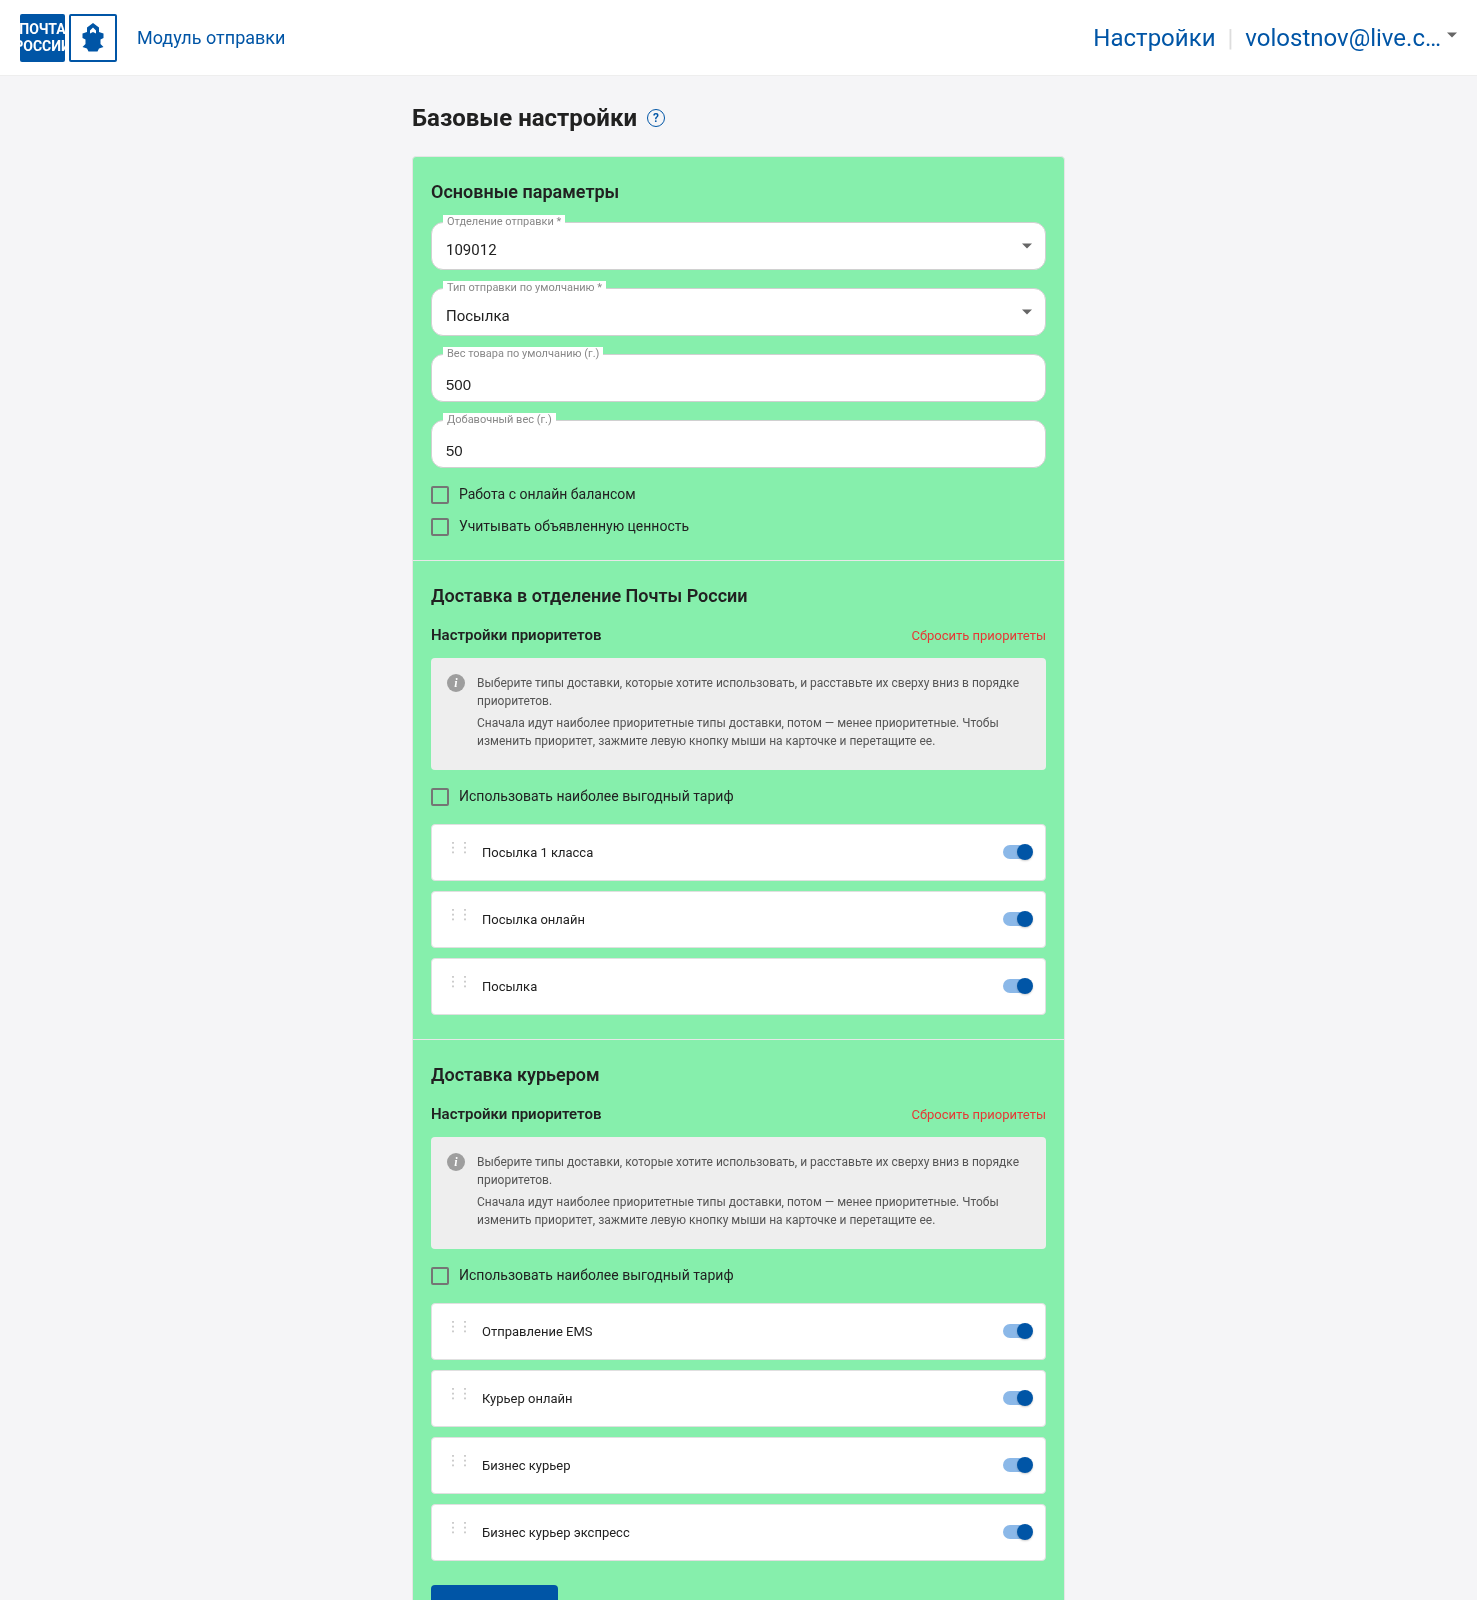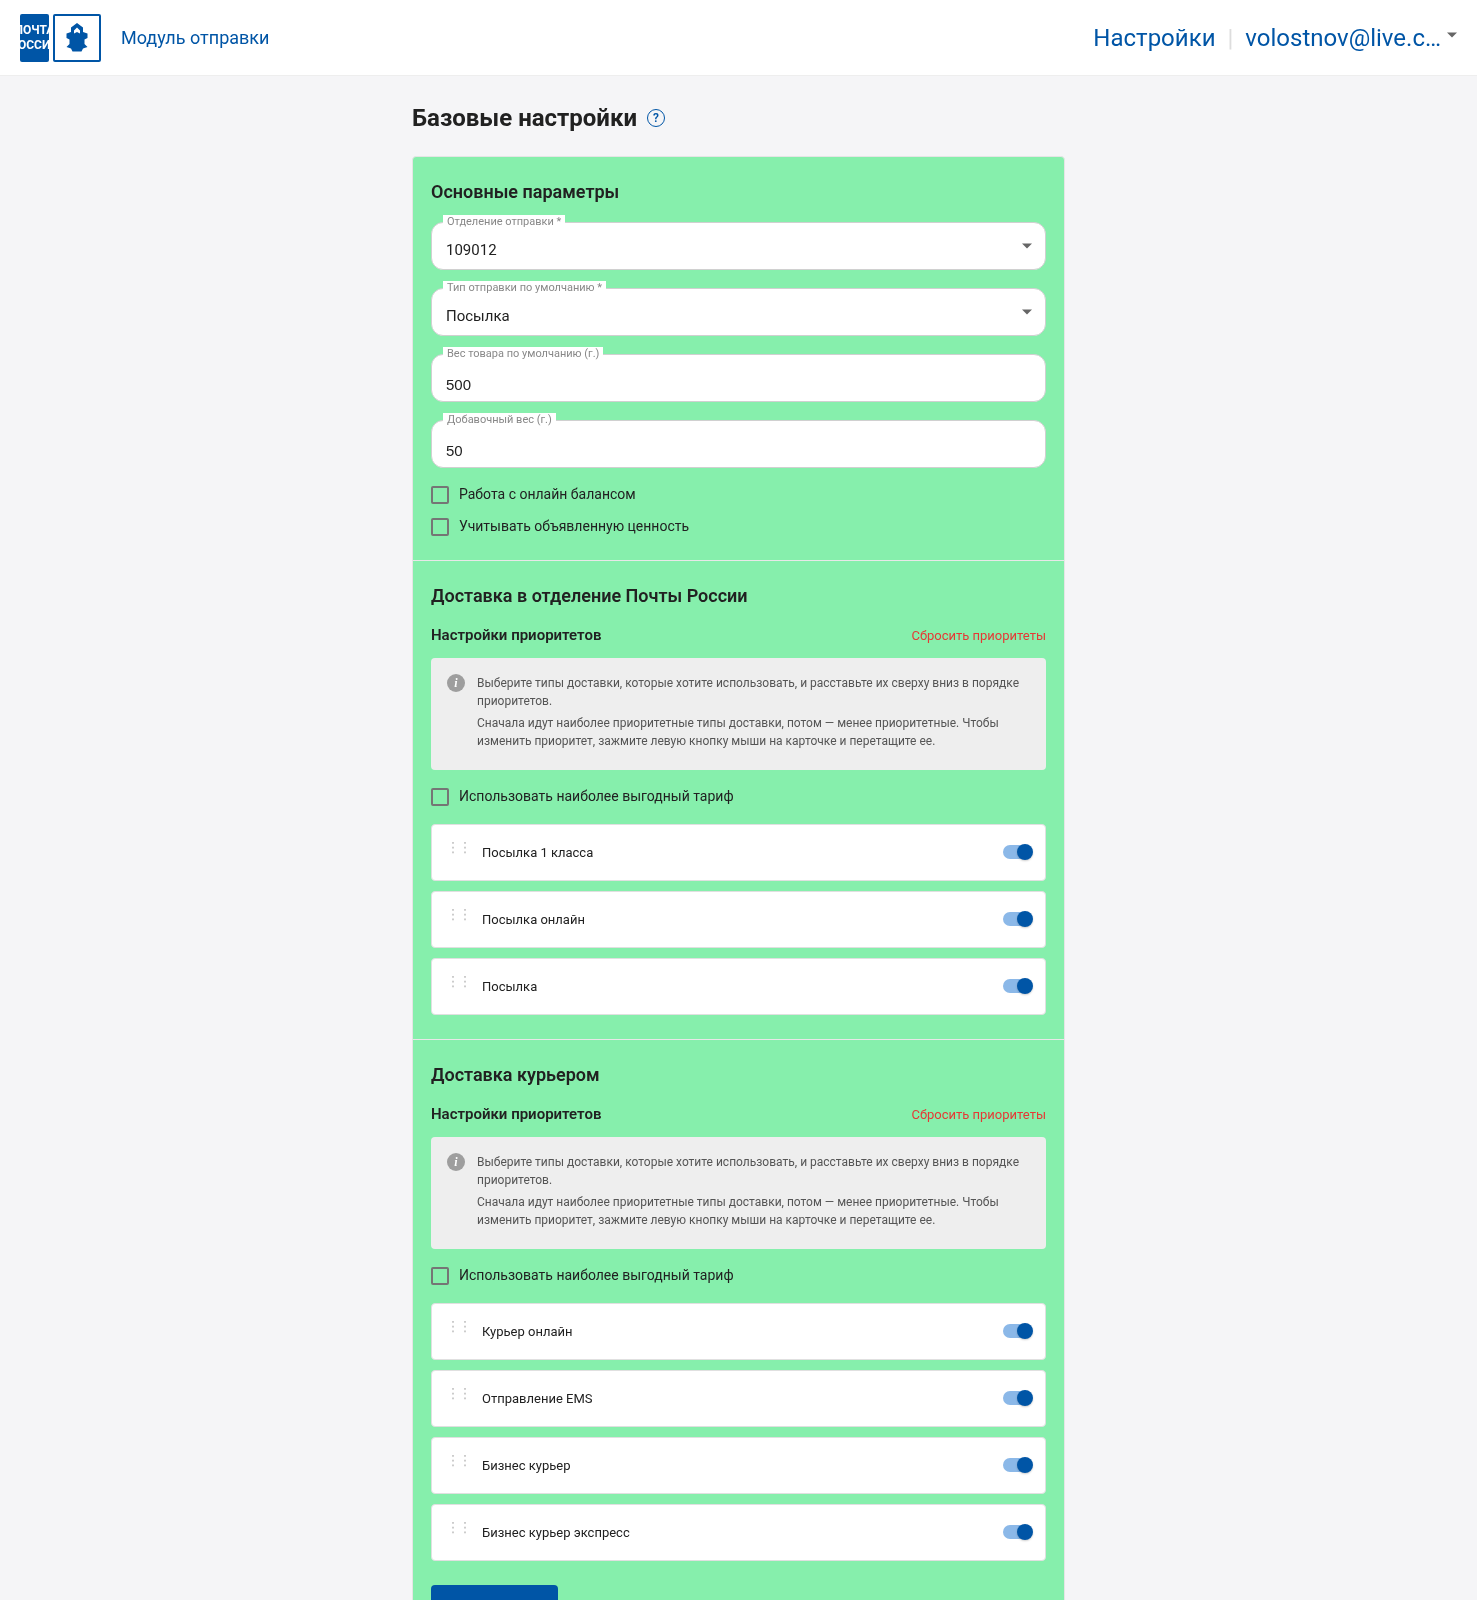--- a/index.html
+++ b/index.html
@@ -1,19 +1,19 @@
 <!DOCTYPE html>
 <html><head>
 <meta charset="utf-8">
 <style>
 *{box-sizing:border-box;margin:0;padding:0}
 body{font-family:-apple-system,BlinkMacSystemFont,"Segoe UI",Roboto,Arial,sans-serif;background:#f5f5f7;color:#212121}
 .header{background:#fff;height:76px;display:flex;align-items:center;padding:0 20px;border-bottom:1px solid #eee}
 .logo-block{display:flex;gap:4px;margin-right:20px}
-.logo-text{width:29px;height:48px;background:#0055a6;color:#fff;font-size:12px;font-weight:700;display:flex;flex-direction:column;align-items:center;justify-content:center;line-height:1.2;border-radius:2px}
+.logo-text{width:45px;height:48px;background:#0055a6;color:#fff;font-size:14px;font-weight:700;display:flex;flex-direction:column;align-items:center;justify-content:center;line-height:1.2;border-radius:2px}
 .logo-eagle{width:48px;height:48px;background:#fff;border:2px solid #0055a6;border-radius:2px;display:flex;align-items:center;justify-content:center}
 .logo-eagle svg{width:36px;height:36px}
 .module-link{color:#0055a6;font-size:18px}
 .header-right{margin-left:auto;display:flex;align-items:center;gap:12px;font-size:24px}
 .settings-link{color:#0055a6}
 .sep{color:#ddd}
 .user-email{color:#0055a6;display:flex;align-items:center;gap:6px}
 .container{max-width:653px;margin:0 auto;padding:28px 0 40px}
 .page-title-row{display:flex;align-items:center;gap:10px;margin-bottom:24px}
 .page-title{font-size:24px;font-weight:700;color:#212121}
@@ -170,26 +170,26 @@
         </div>
       </div>
 
       <div class="checkbox-row" style="margin-bottom:18px">
         <div class="checkbox"></div>
         <span>Использовать наиболее выгодный тариф</span>
       </div>
 
       <div class="priority-item">
         <span class="drag-handle"></span>
+        <span class="priority-label">Отправление EMS</span>
+        <div class="toggle"></div>
+      </div>
+      <div class="priority-item">
+        <span class="drag-handle"></span>
         <span class="priority-label">Курьер онлайн</span>
-        <div class="toggle"></div>
-      </div>
-      <div class="priority-item">
-        <span class="drag-handle"></span>
-        <span class="priority-label">Отправление EMS</span>
         <div class="toggle"></div>
       </div>
       <div class="priority-item">
         <span class="drag-handle"></span>
         <span class="priority-label">Бизнес курьер</span>
         <div class="toggle"></div>
       </div>
       <div class="priority-item">
         <span class="drag-handle"></span>
         <span class="priority-label">Бизнес курьер экспресс</span>

